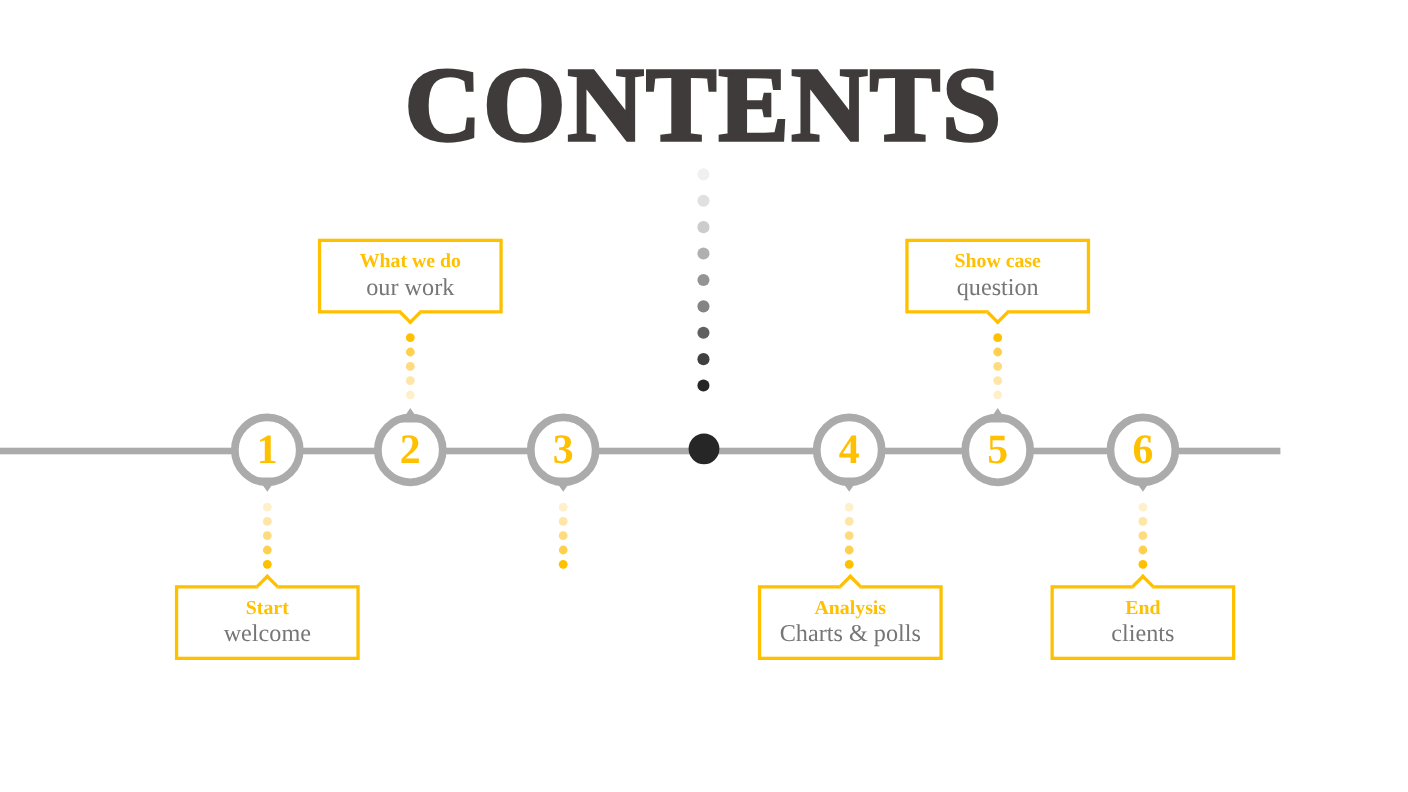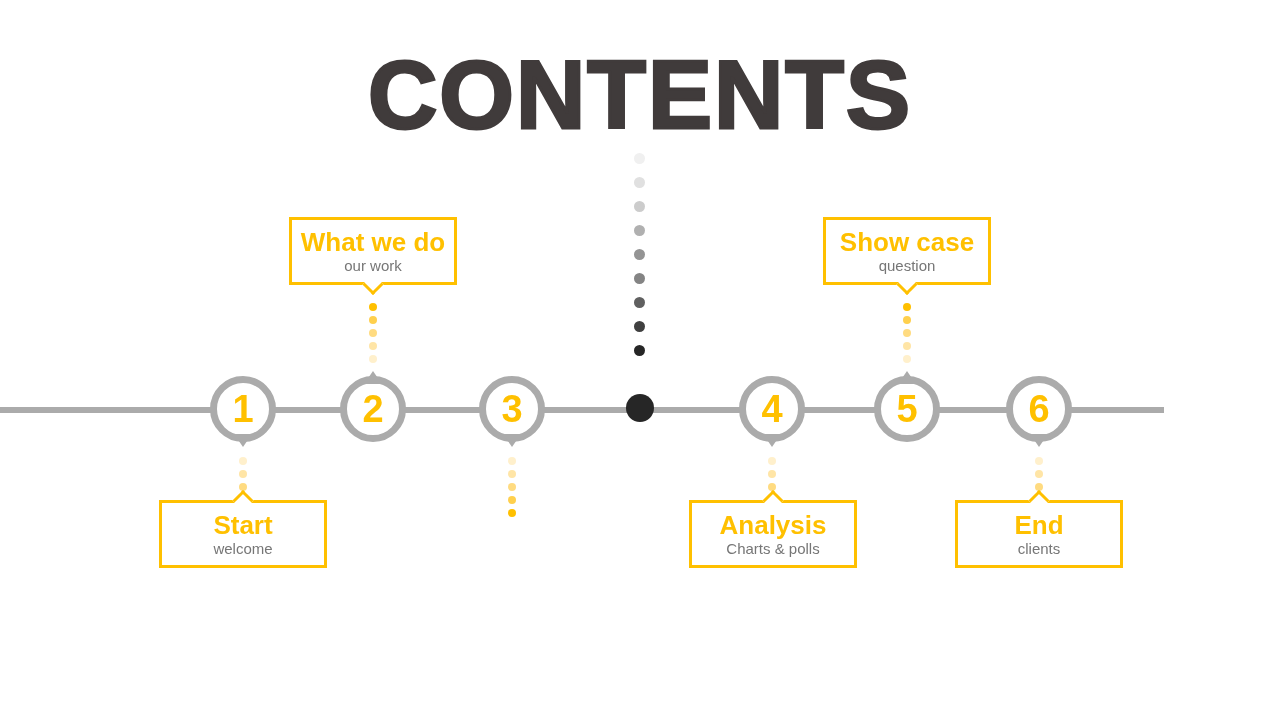--- a/index.html
+++ b/index.html
@@ -1,18 +1,18 @@
 <!DOCTYPE html>
 <html><head>
 <meta charset="utf-8">
 <style>
   html,body{margin:0;padding:0;background:#ffffff;}
   #slide{
     position:relative;width:1164px;height:720px;background:#ffffff;overflow:hidden;
-    font-family:Liberation Sans, sans-serif;
+    font-family:Liberation Serif, serif;
   }
   
   #title{
     position:absolute;left:0;top:40px;width:1280px;height:110px;line-height:110px;
     text-align:center;font-size:96px;font-weight:bold;letter-spacing:2px;
     color:#403b3b;-webkit-text-stroke:3px #403b3b;
   }
   
   .vfade{position:absolute;left:634px;top:153px;display:flex;flex-direction:column;gap:13px;}
   .vfade i{width:11px;height:11px;border-radius:50%;display:block;}
@@ -54,28 +54,28 @@
   .conn-above i:nth-child(3){background:#ffdb80;}
   .conn-above i:nth-child(4){background:#ffe5a6;}
   .conn-above i:nth-child(5){background:#fff0cc;}
   
   .cbox{
     position:absolute;width:168px;height:68px;box-sizing:border-box;
     border:3px solid #ffc000;background:#ffffff;
     display:flex;flex-direction:column;align-items:center;justify-content:center;
     text-align:center;z-index:3;
   }
-  .cbox .bt{font-size:26px;font-weight:bold;color:#ffc000;line-height:1.1;white-space:nowrap;}
-  .cbox .bs{font-size:15px;color:#767676;line-height:1.15;white-space:nowrap;}
+  .cbox .bt{font-size:18px;font-weight:bold;color:#ffc000;line-height:1.1;white-space:nowrap;}
+  .cbox .bs{font-size:22px;color:#767676;line-height:1.15;white-space:nowrap;}
   .notch{position:absolute;left:50%;width:15px;height:15px;background:#ffffff;
     transform:translateX(-50%) rotate(45deg);}
   .notch-top{top:-10px;border-top:3px solid #ffc000;border-left:3px solid #ffc000;box-sizing:border-box;}
   .notch-bottom{bottom:-10px;border-bottom:3px solid #ffc000;border-right:3px solid #ffc000;box-sizing:border-box;}
   .box-above{top:217px;}
-  .box-below{top:500px;}
+  .box-below{top:532px;}
 </style>
 </head>
 <body>
 
 <div id="slide">
 
   <div id="title">CONTENTS</div>
 
   <div class="vfade">
     <i></i>

